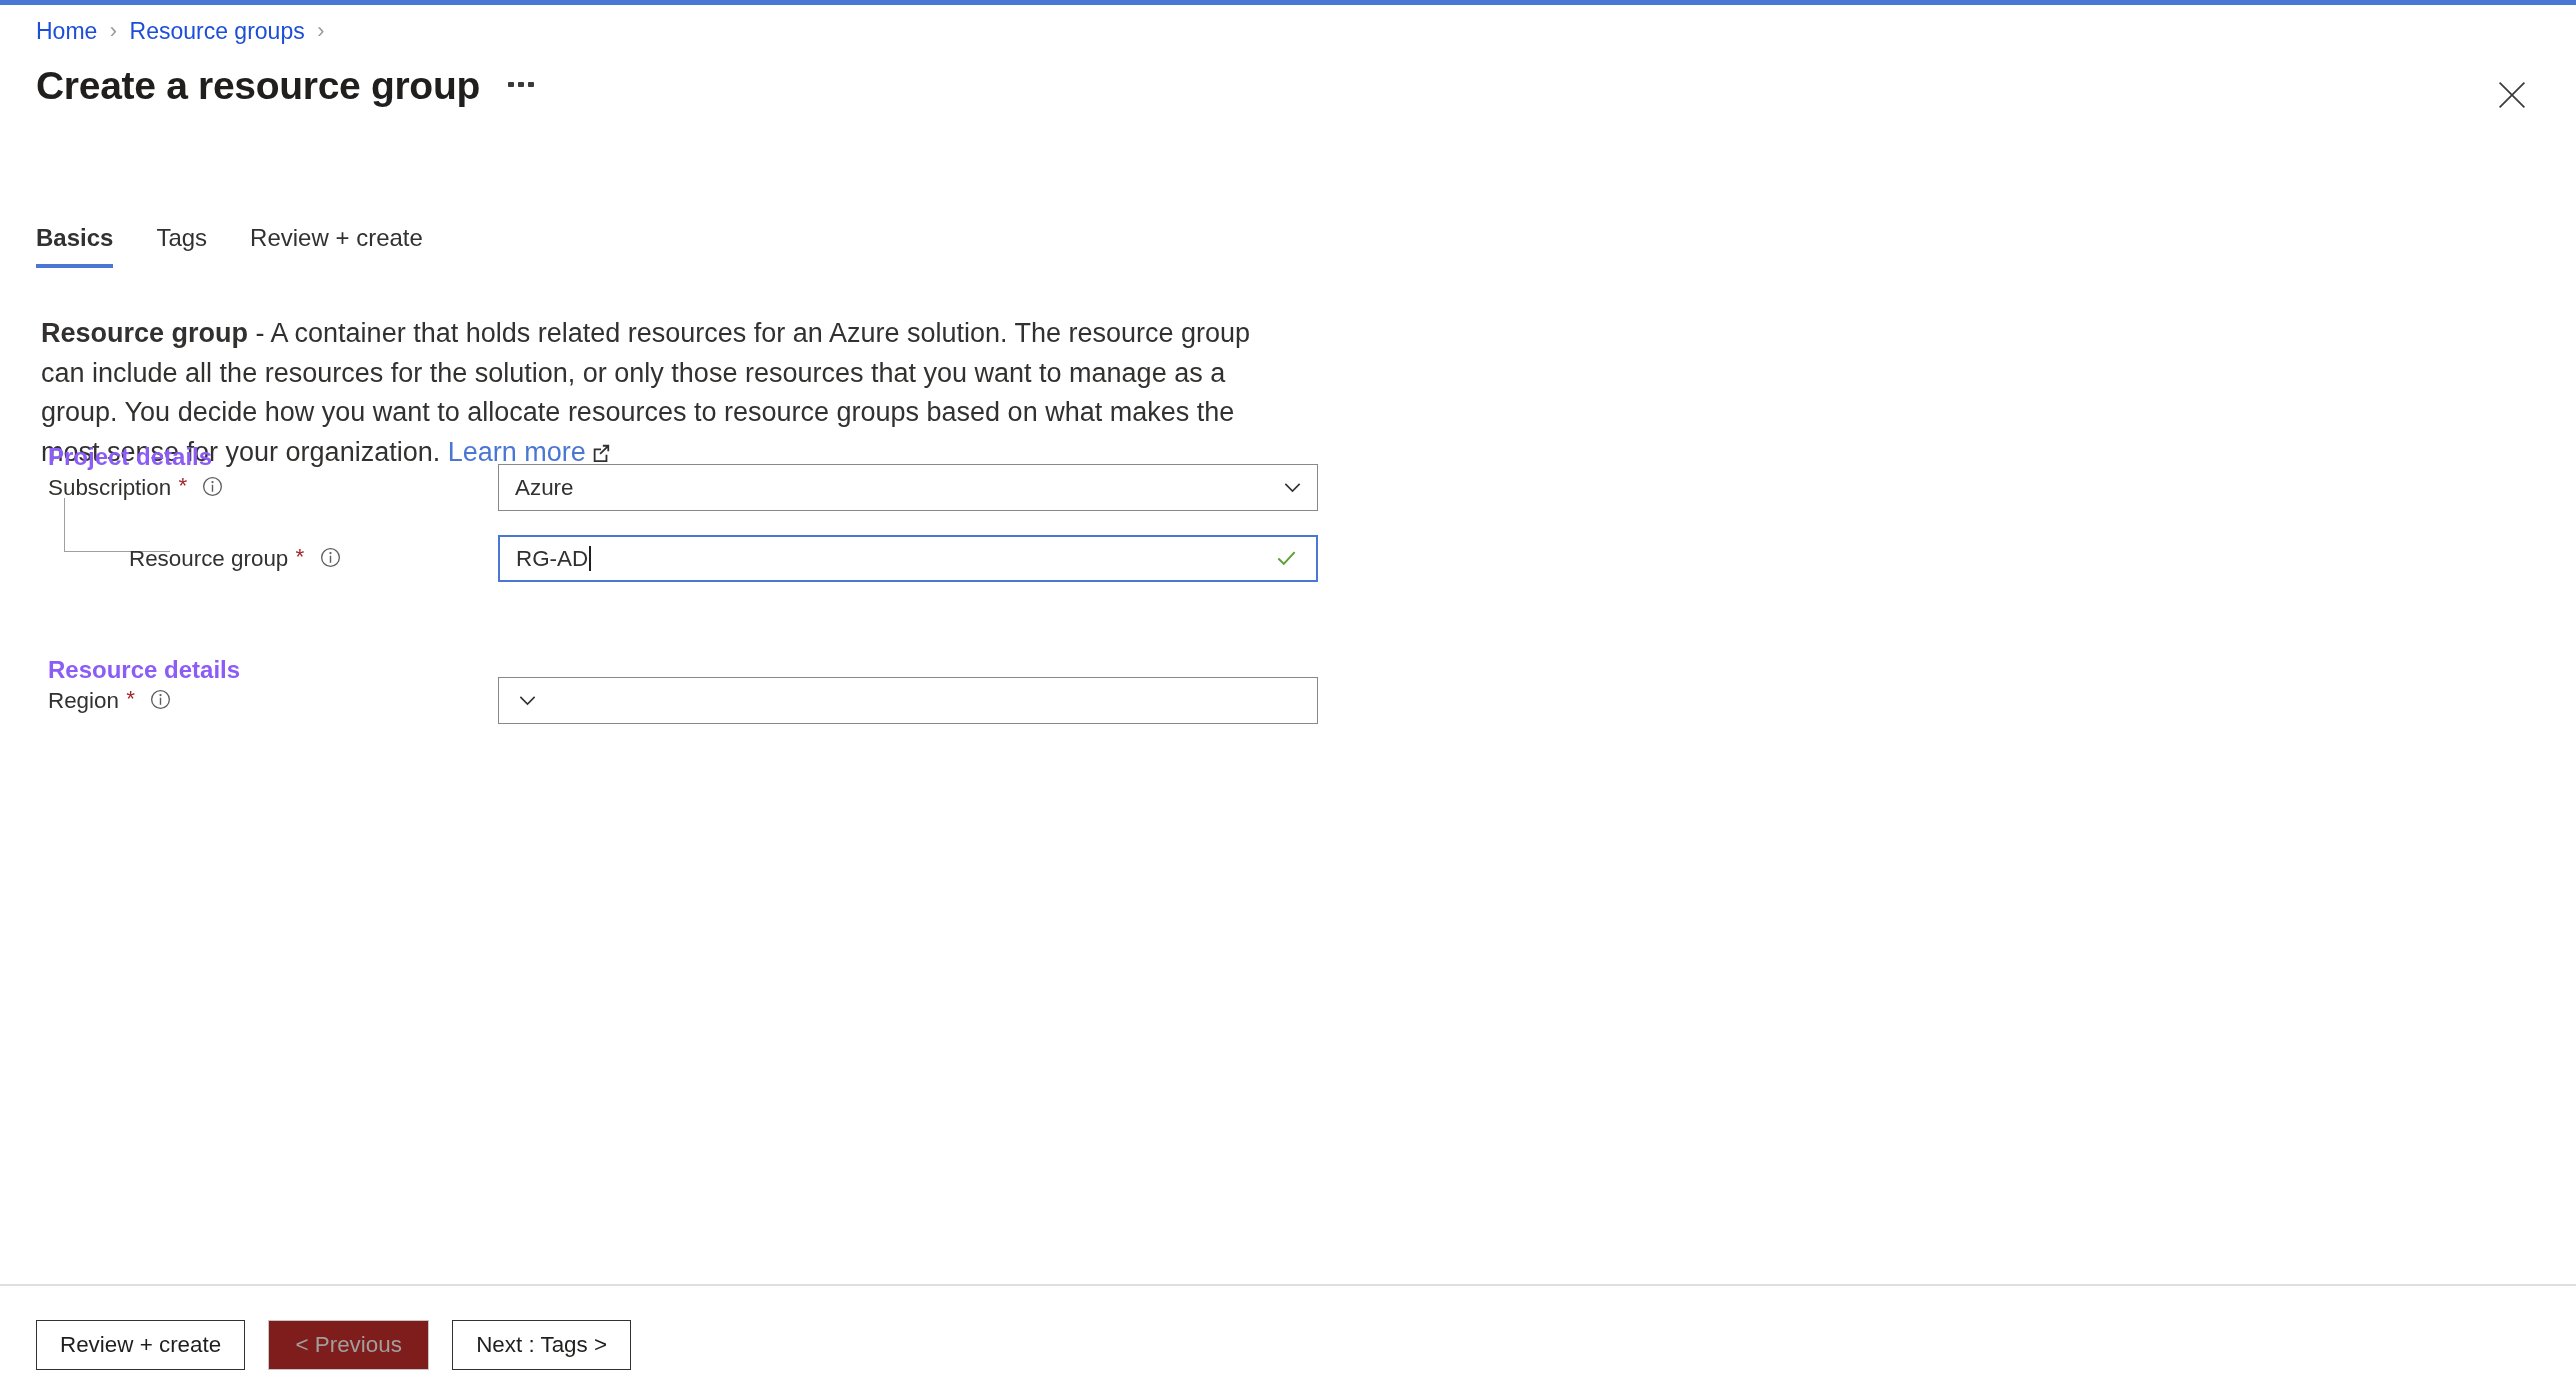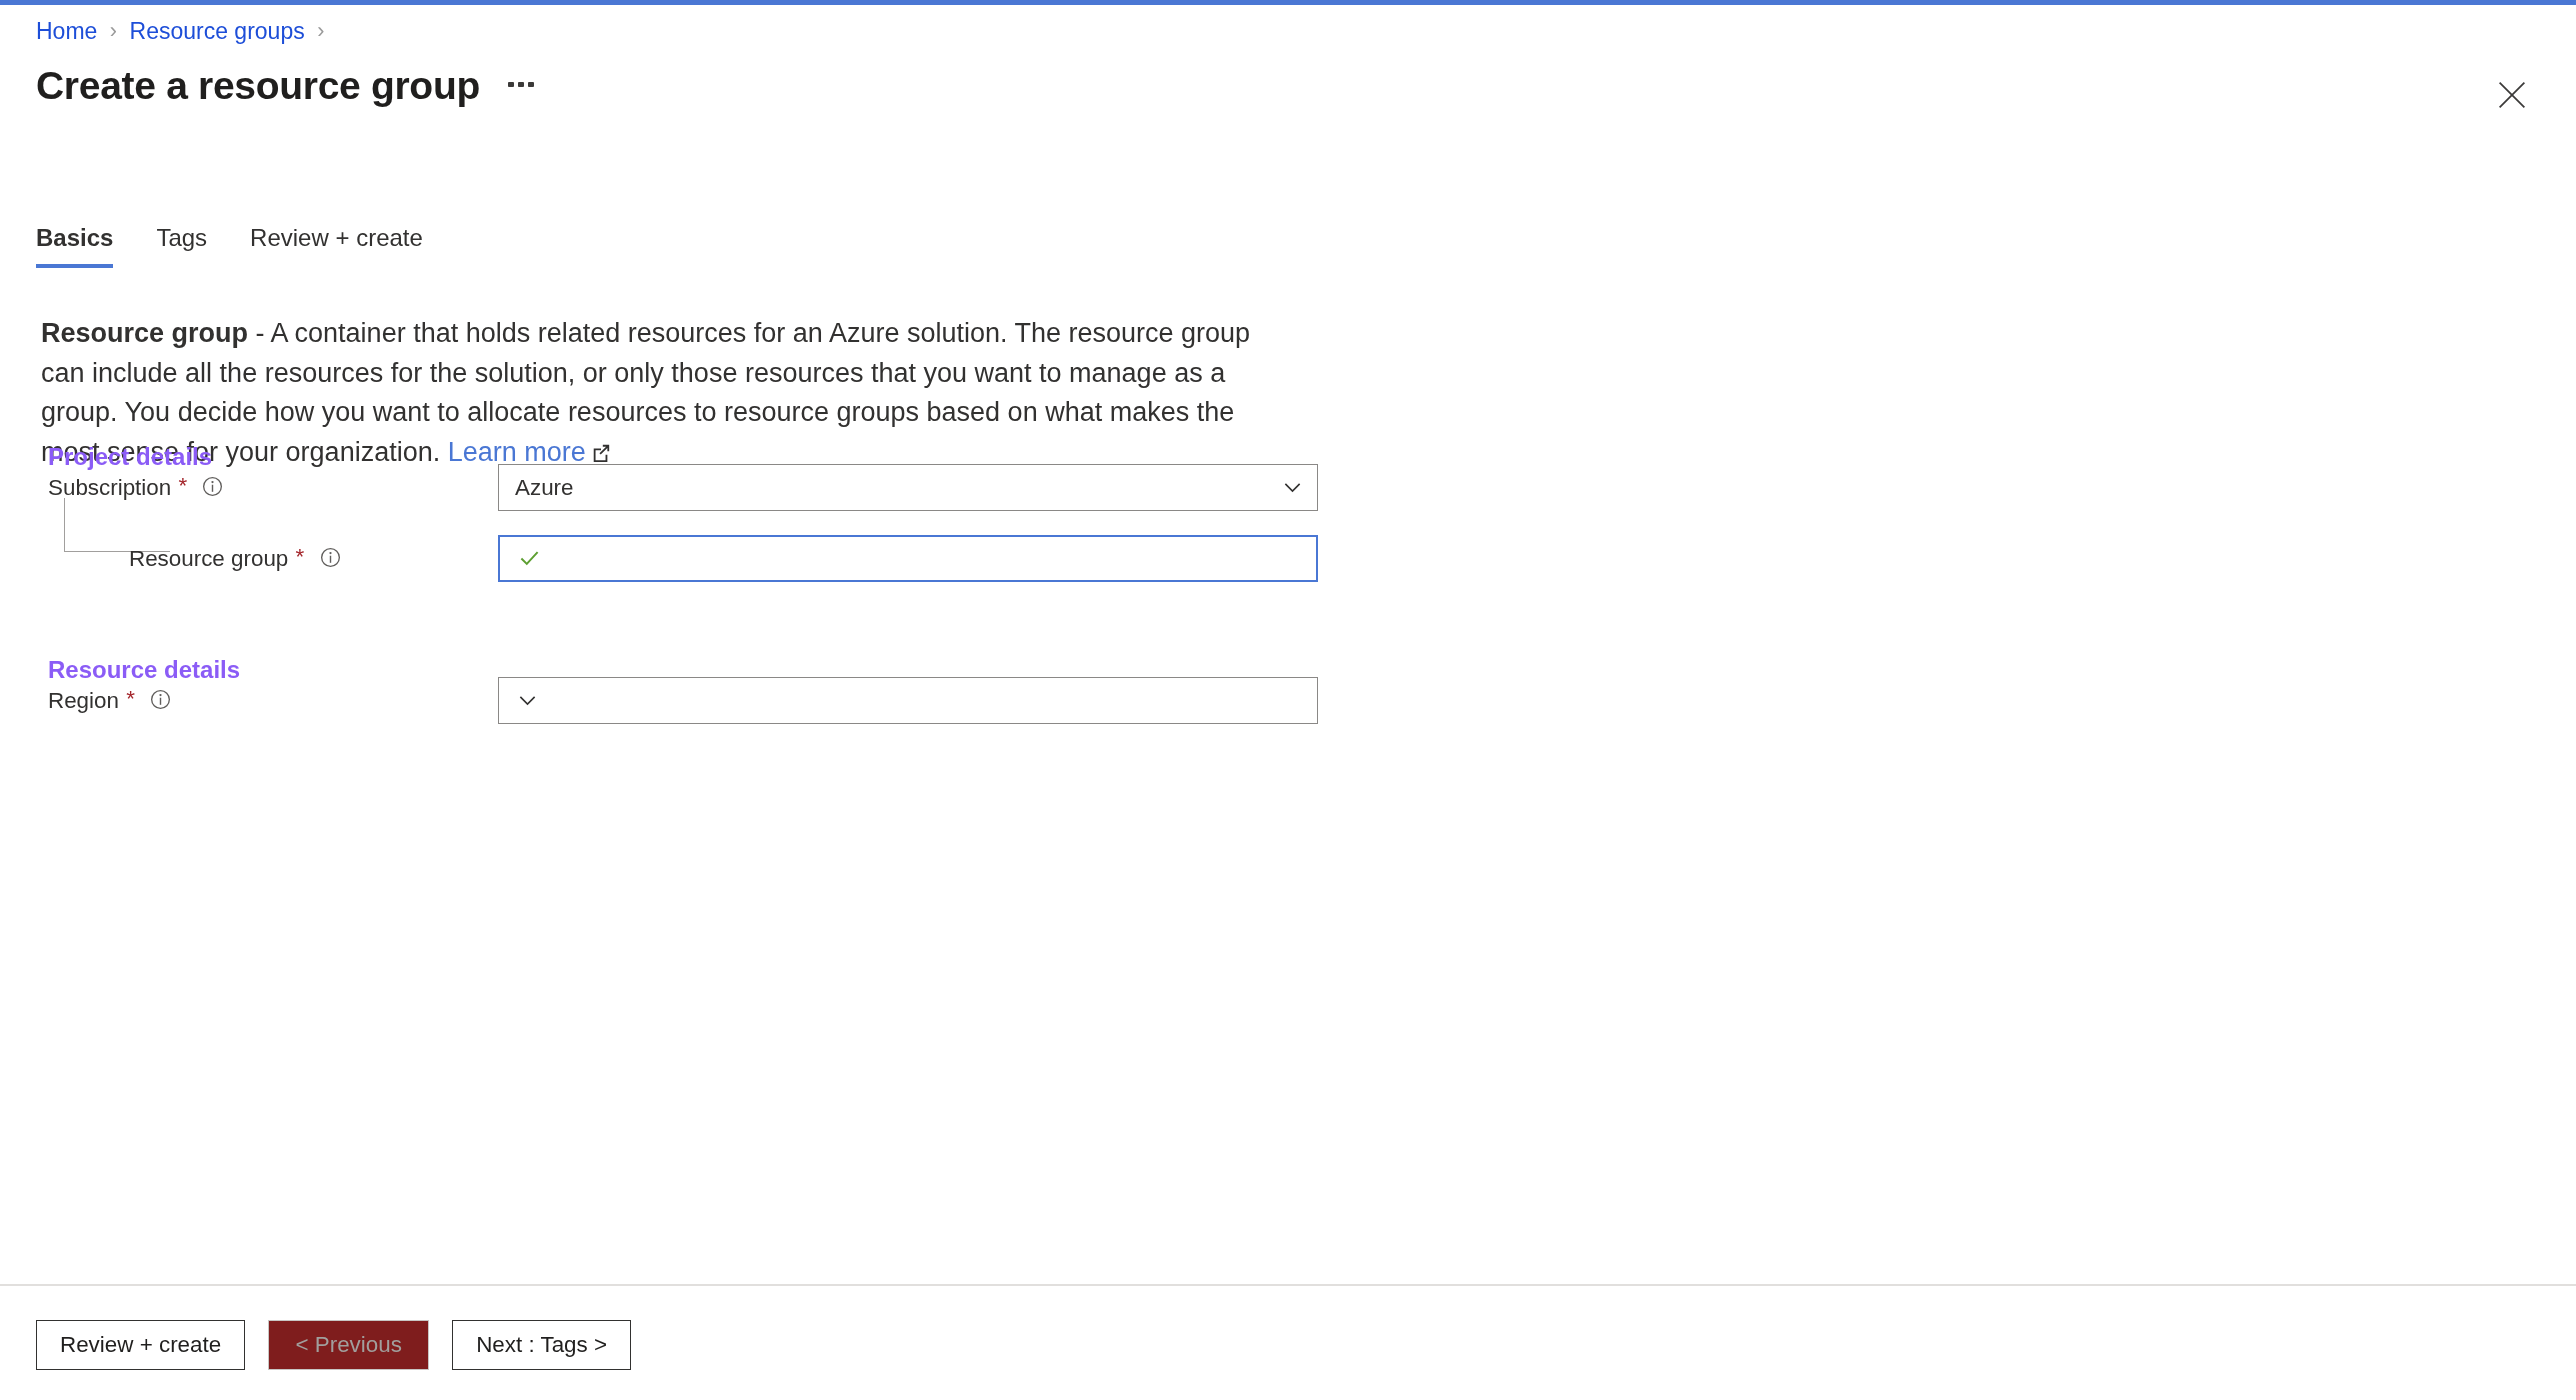--- a/index.html
+++ b/index.html
@@ -373,20 +373,24 @@
     <span class="info-icon">
       <svg width="23" height="23" viewBox="0 0 26 26">
           <circle cx="13" cy="13" r="10" fill="none" stroke="#605e5c" stroke-width="1.5"></circle>
           <circle cx="13" cy="8" r="1.3" fill="#605e5c"></circle>
           <rect x="12.2" y="11" width="1.6" height="8" fill="#605e5c"></rect>
         </svg>
     </span>
   </div>
   <div class="control">
     <div class="text-box focused">
+      <span class="val">
+          <span>RG-AD</span>
+          <span class="caret"></span>
+        </span>
       <span class="check">
         <svg width="27" height="27" viewBox="0 0 30 30">
             <path d="M6 15 L12 21 L24 8" fill="none" stroke="#5d9f32" stroke-width="2.2"></path>
           </svg>
       </span>
     </div>
   </div>
 </div>
 
 <h2 class="section-head" id="section-resource">Resource details</h2>

